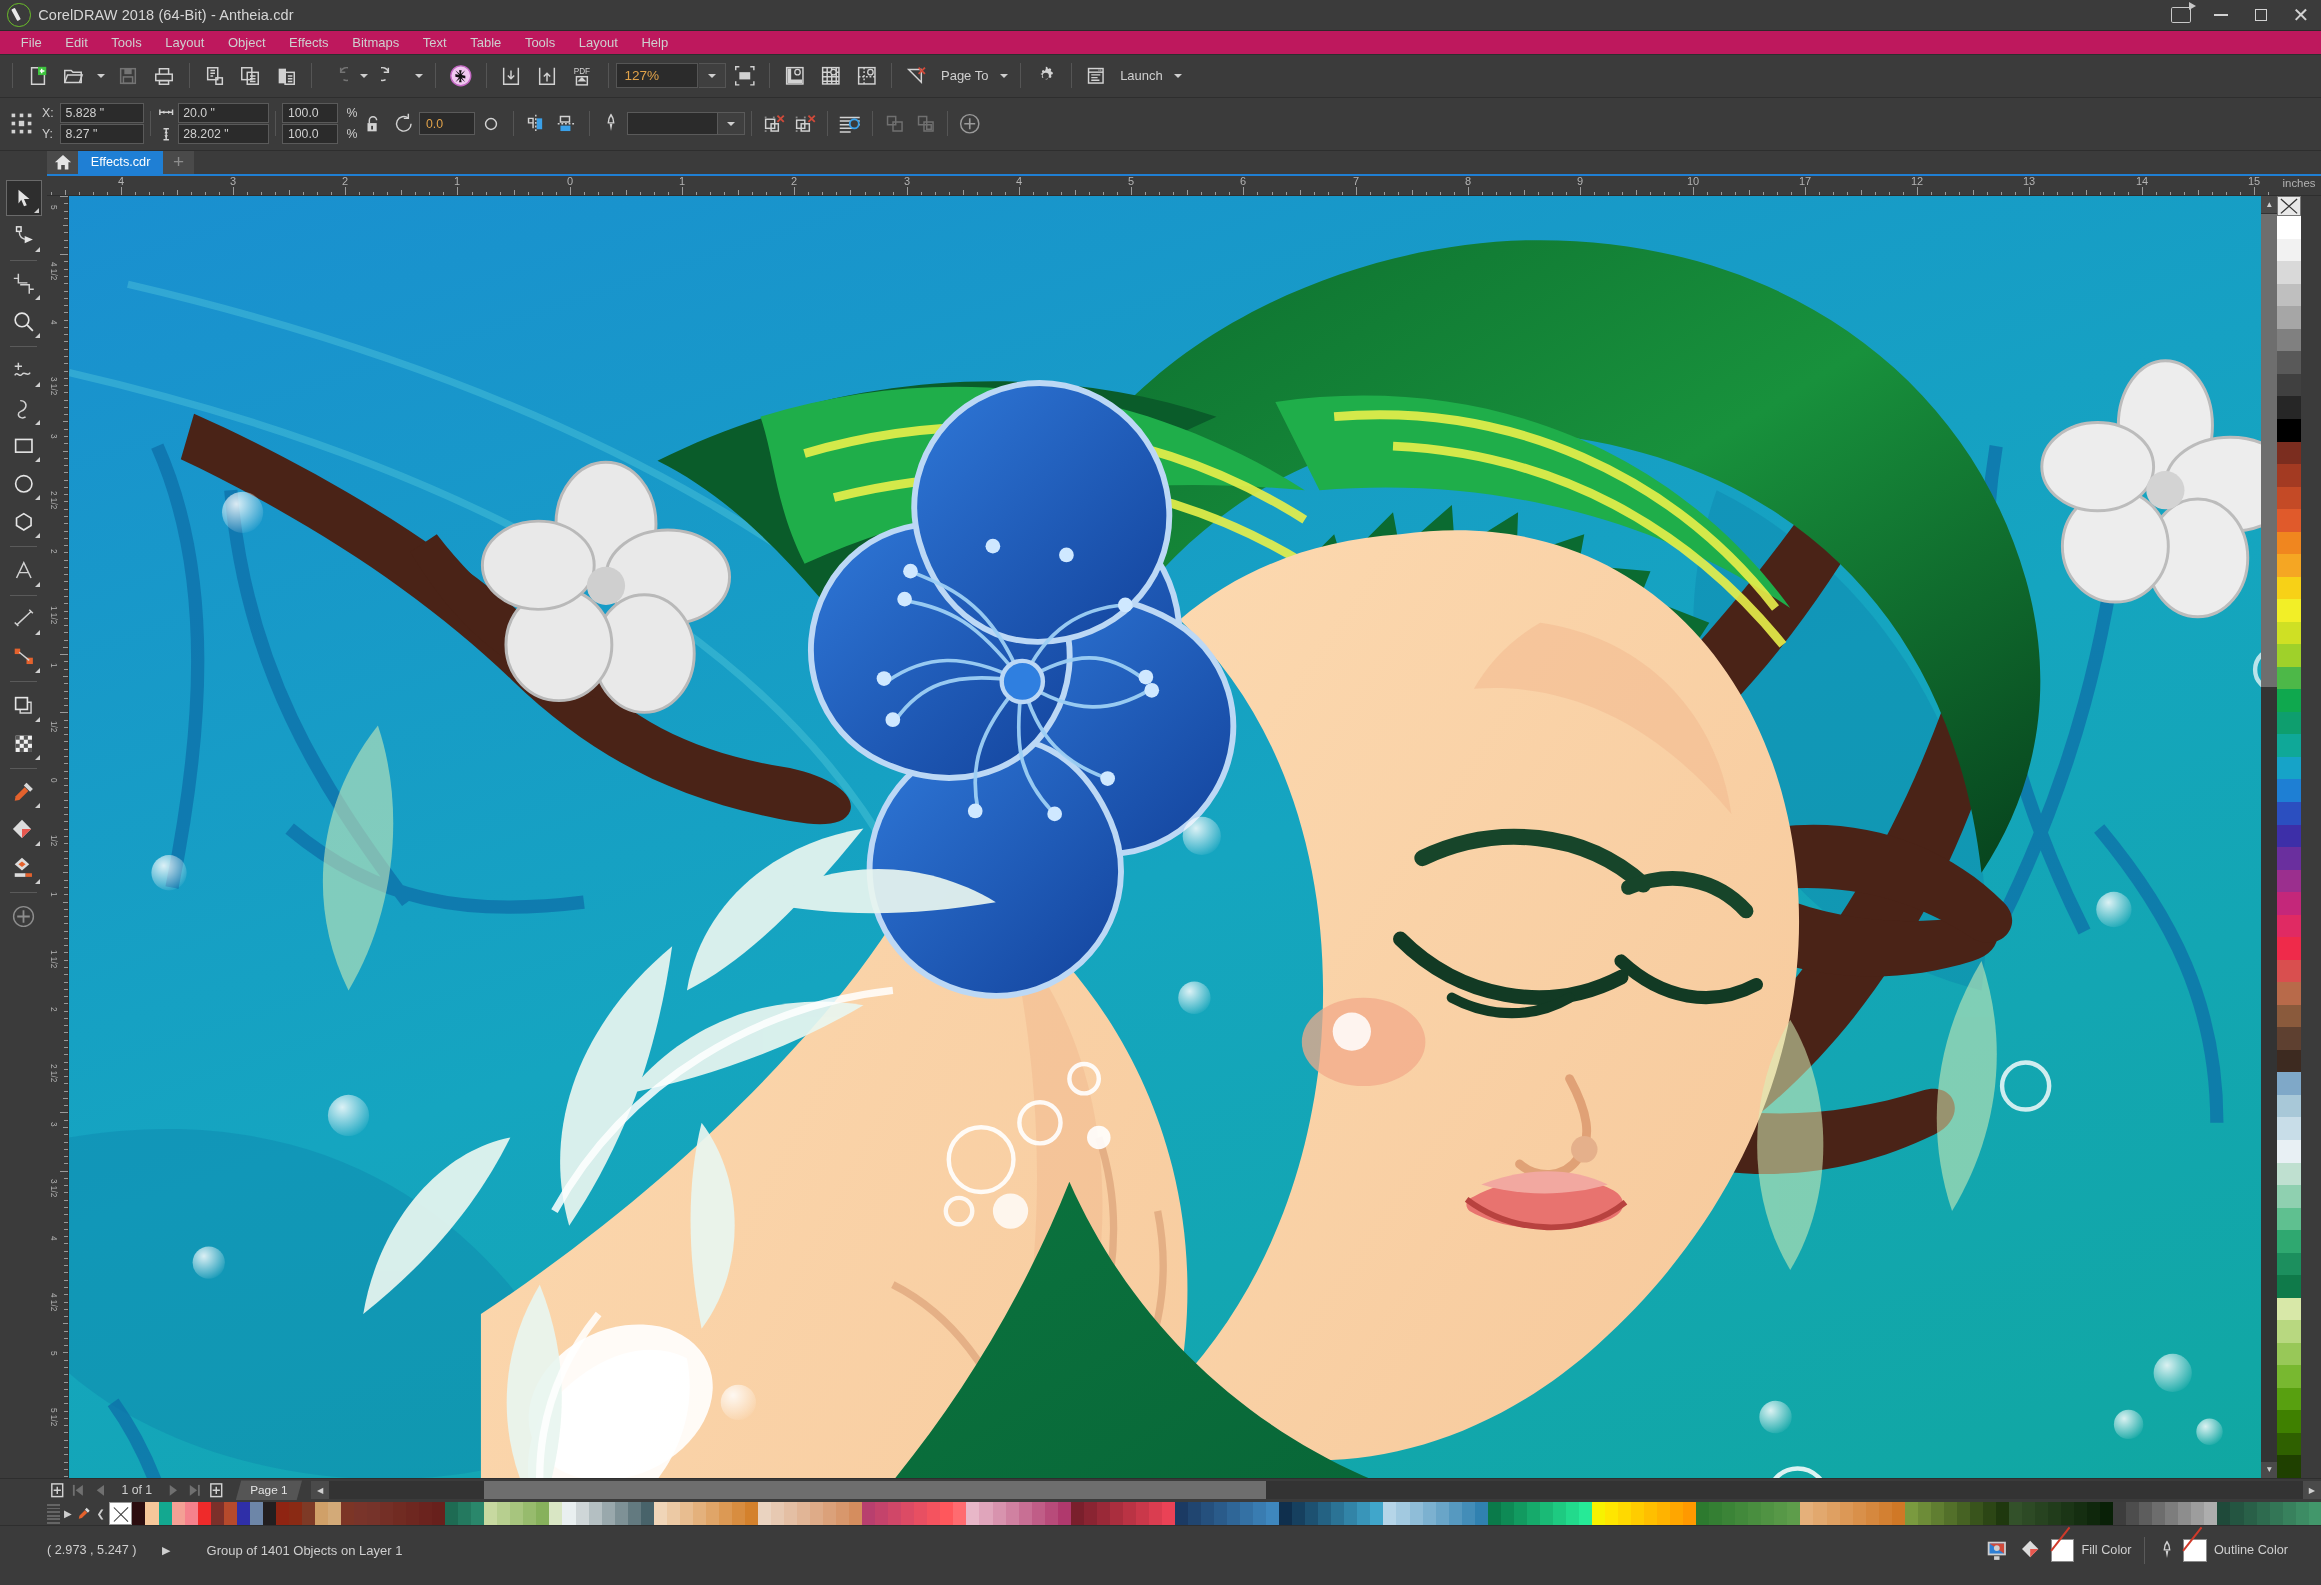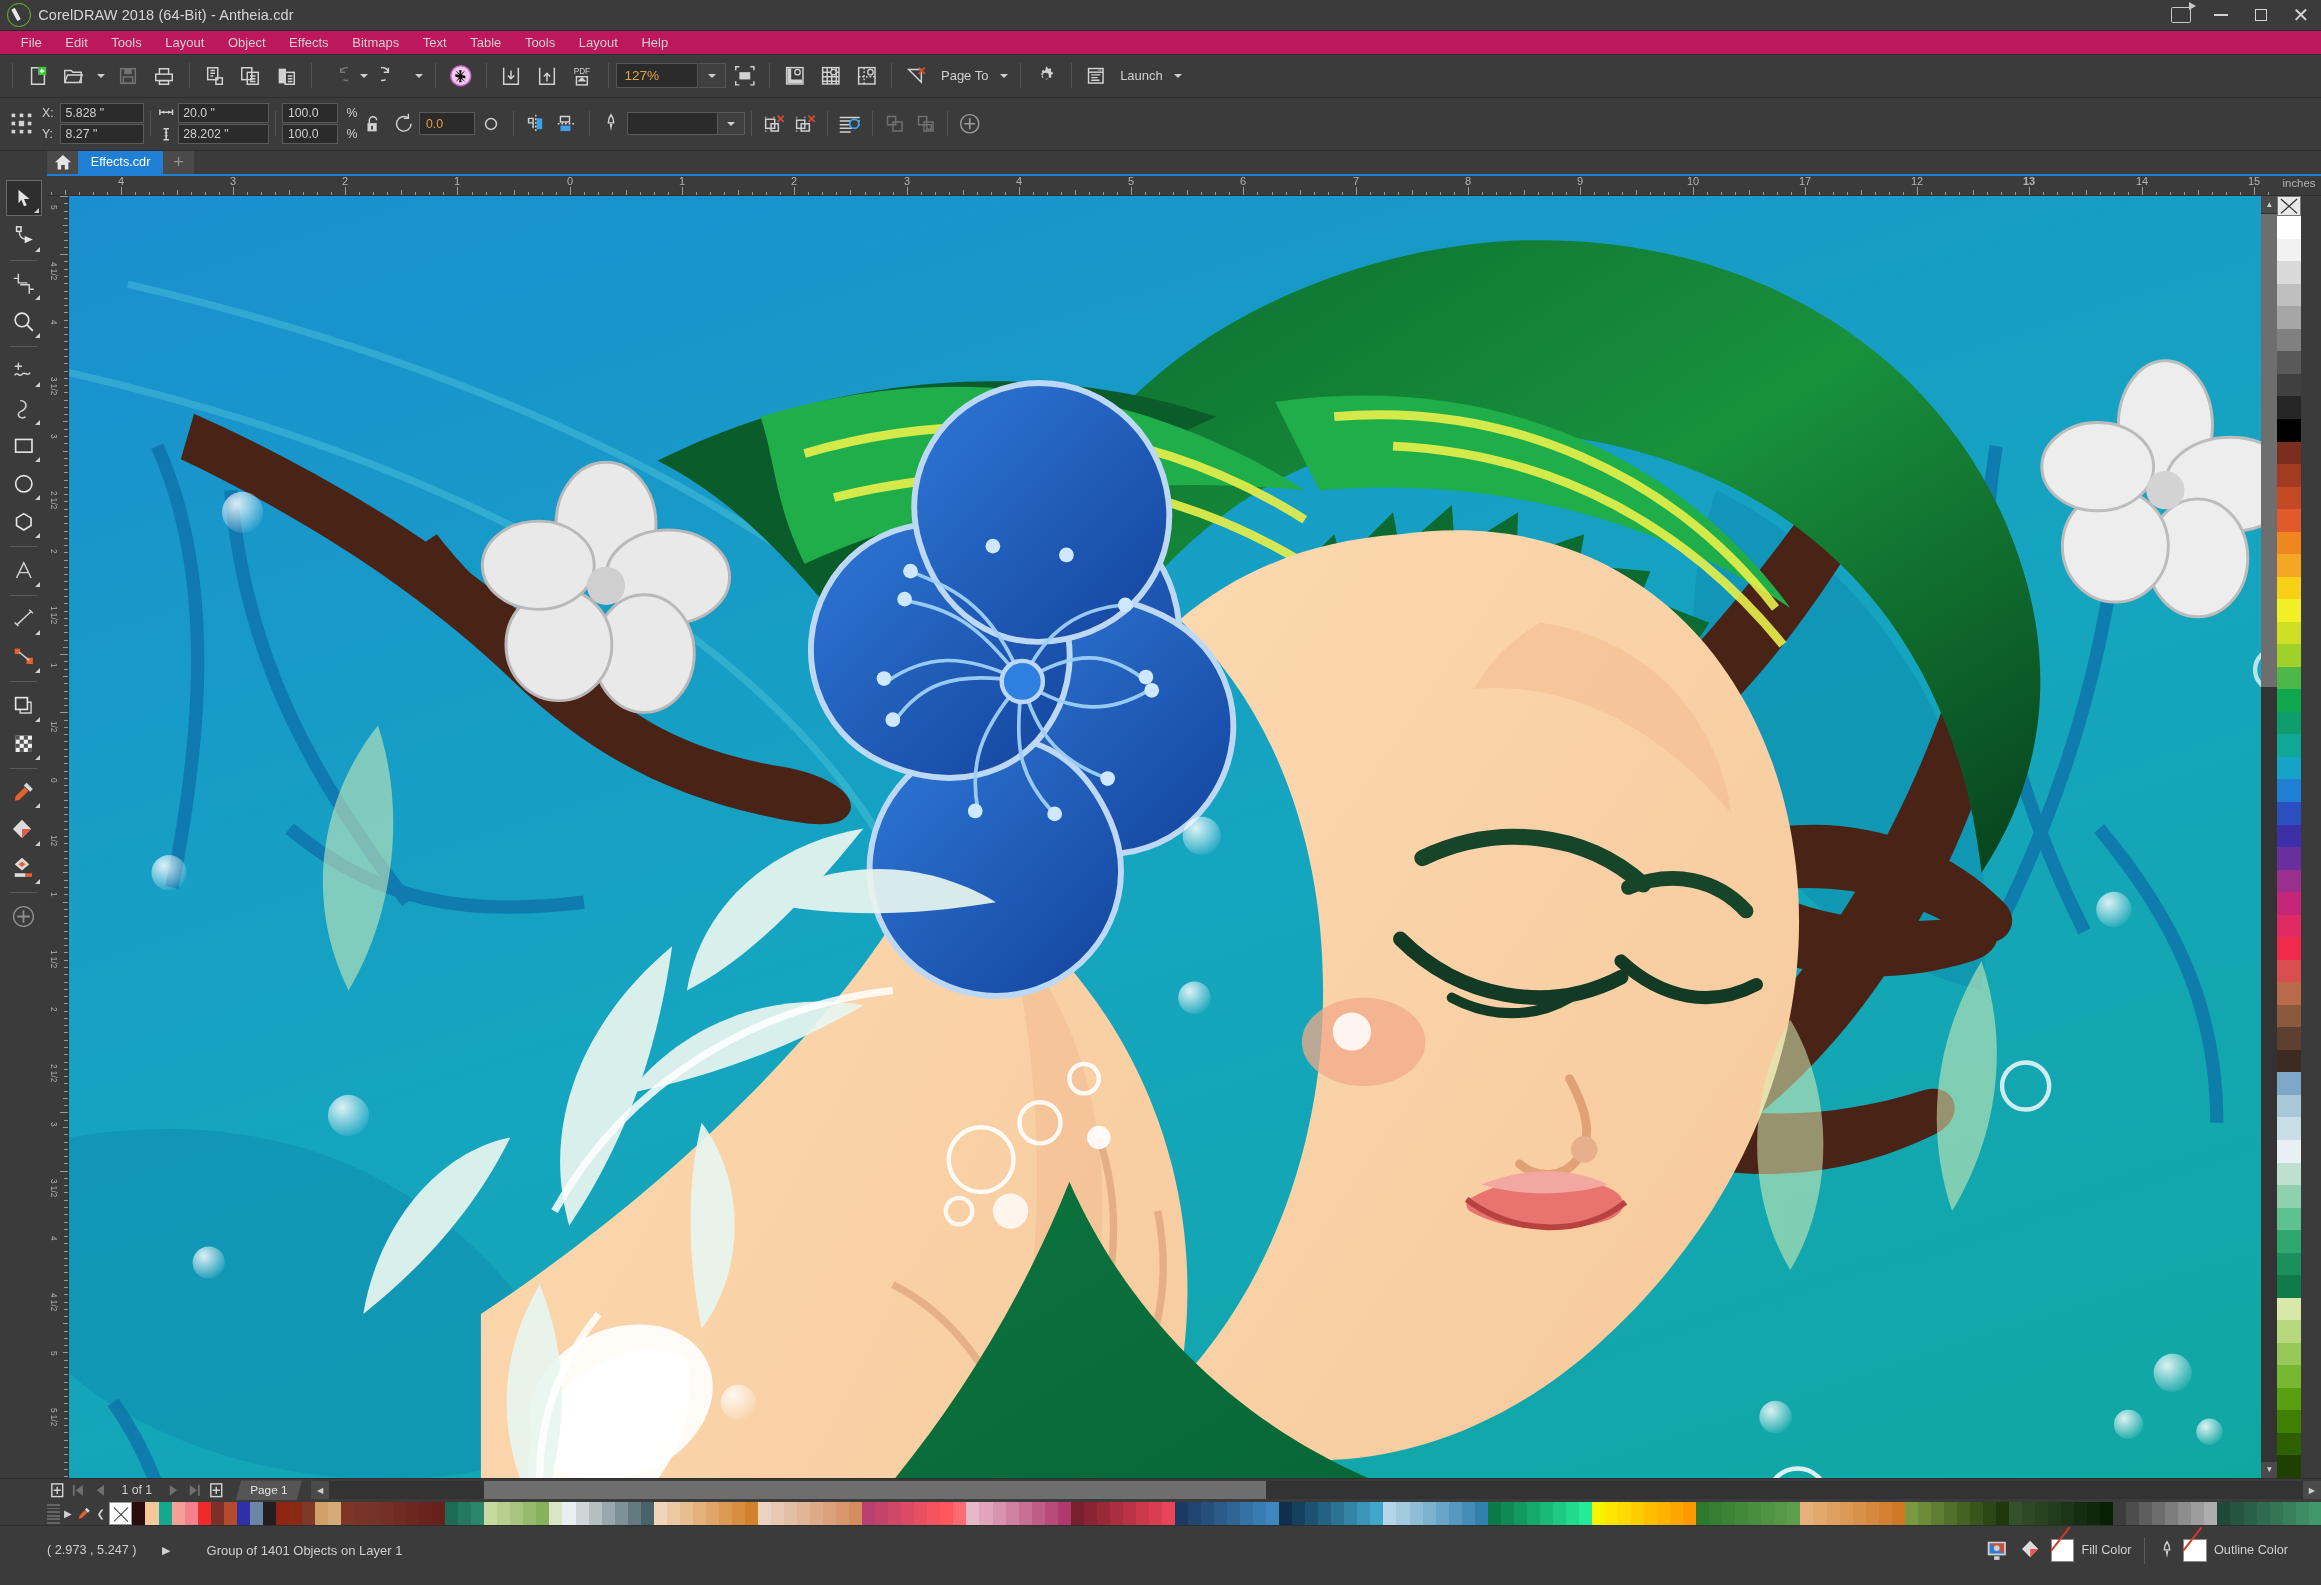--- a/index.html
+++ b/index.html
@@ -682,21 +682,21 @@
         <span class="lbl" style="left: 860px;">3</span>
         <span class="lbl" style="left: 972px;">4</span>
         <span class="lbl" style="left: 1084px;">5</span>
         <span class="lbl" style="left: 1196px;">6</span>
         <span class="lbl" style="left: 1309px;">7</span>
         <span class="lbl" style="left: 1421px;">8</span>
         <span class="lbl" style="left: 1533px;">9</span>
         <span class="lbl" style="left: 1646px;">10</span>
         <span class="lbl" style="left: 1758px;">17</span>
         <span class="lbl" style="left: 1870px;">12</span>
-        <span class="lbl" style="left: 1982px; font-weight: bold;">13</span>
+        <span class="lbl" style="left: 1982px;">13</span>
         <span class="lbl" style="left: 2095px;">14</span>
         <span class="lbl" style="left: 2207px;">15</span>
         <span class="tick" style="left: 3.5px; height: 3.6px;"></span>
         <span class="tick" style="left: 17.5px; height: 5.5px;"></span>
         <span class="tick" style="left: 32px; height: 3.6px;"></span>
         <span class="tick" style="left: 46px; height: 3.6px;"></span>
         <span class="tick" style="left: 60px; height: 3.6px;"></span>
         <span class="tick" style="left: 74px; height: 8.2px;"></span>
         <span class="tick" style="left: 88px; height: 3.6px;"></span>
         <span class="tick" style="left: 102px; height: 3.6px;"></span>

